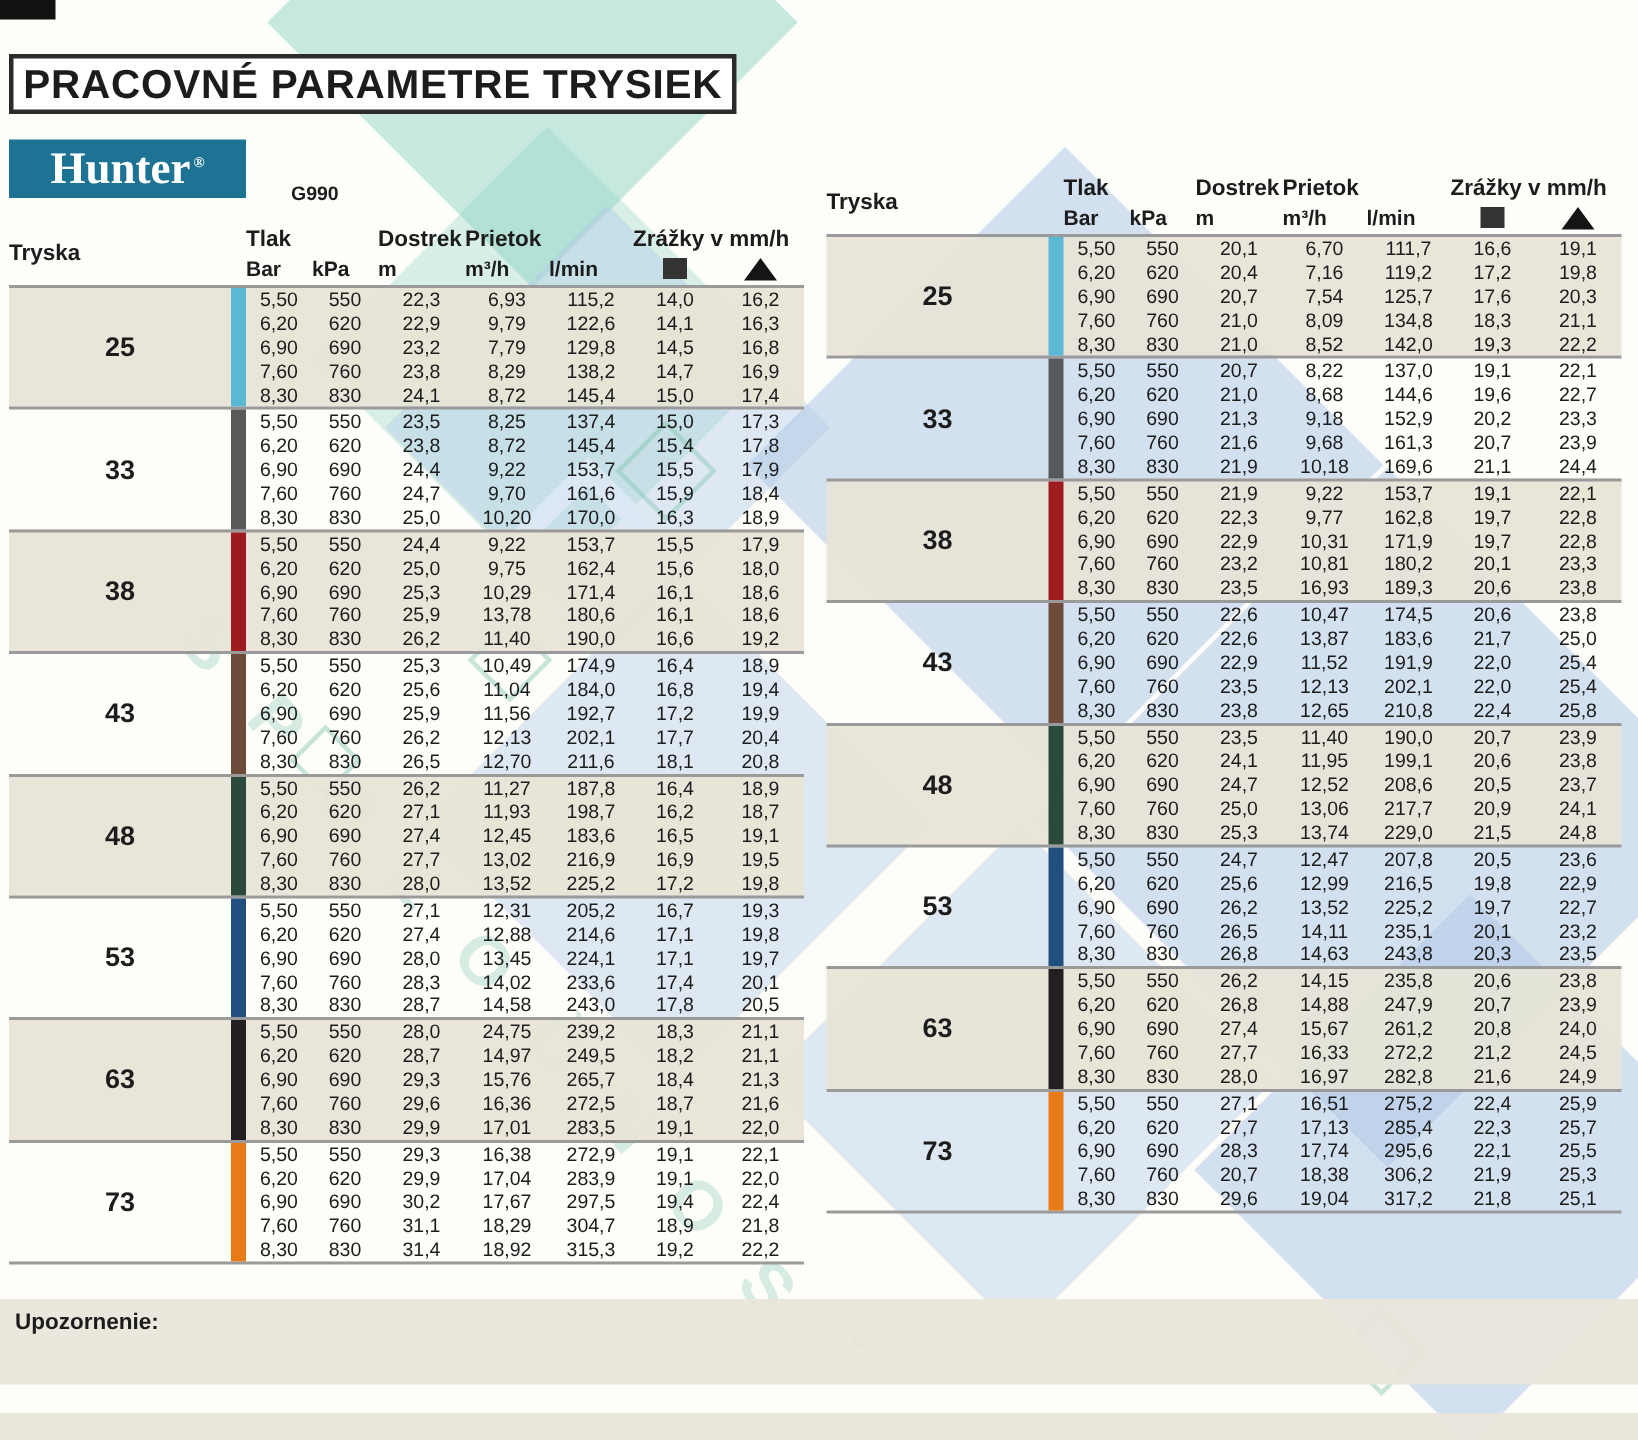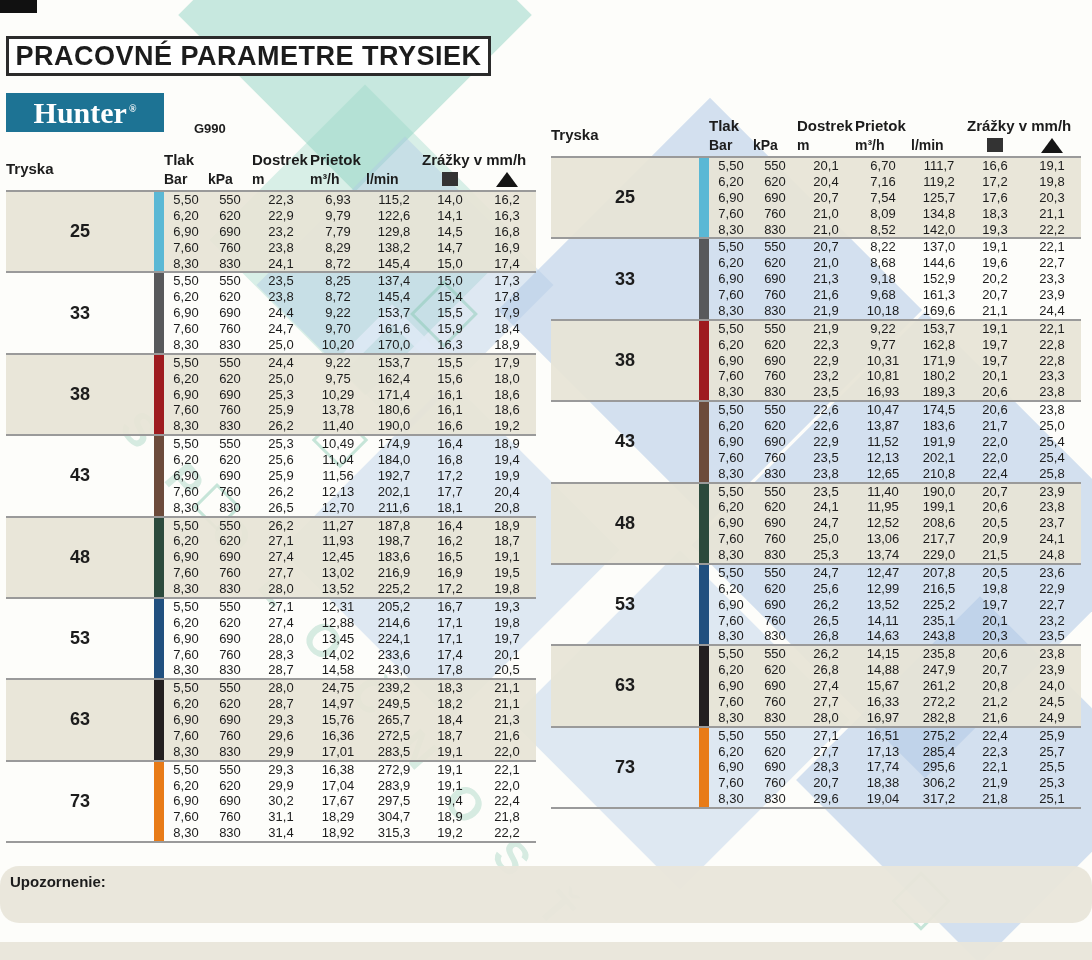--- a/index.html
+++ b/index.html
@@ -62,21 +62,21 @@
     display:grid;grid-template-columns:148px 10px 44px 44px 58px 56px 56px 56px 58px;
     grid-auto-rows:15.88px;border-top:2px solid #9a9a9a;
   }
   .group.band{background:rgba(231,228,214,0.92);}
   .glabel{grid-column:1;grid-row:1 / span 5;align-self:center;justify-self:center;font-size:18px;font-weight:bold;}
   .chip{grid-column:2;grid-row:1 / span 5;width:10px;}
   .cell{font-size:13px;line-height:15.88px;text-align:center;white-space:nowrap;}
   
   .note{
     position:absolute;left:0;top:866px;width:1092px;height:57px;box-sizing:border-box;
-    background:rgba(233,230,218,0.95);padding:7px 12px 0 10px;border-radius:19px;
+    background:rgba(233,230,218,0.95);padding:7px 12px 0 10px;
   }
   .note-heading{font-size:15px;font-weight:bold;margin-bottom:5px;}
   .note-text{font-size:15px;}
   .bottom-strip{position:absolute;left:0;top:942px;width:1092px;height:18px;background:rgba(233,230,218,0.95);}
 </style>
 </head>
 <body>
 
 <div class="page">
 

